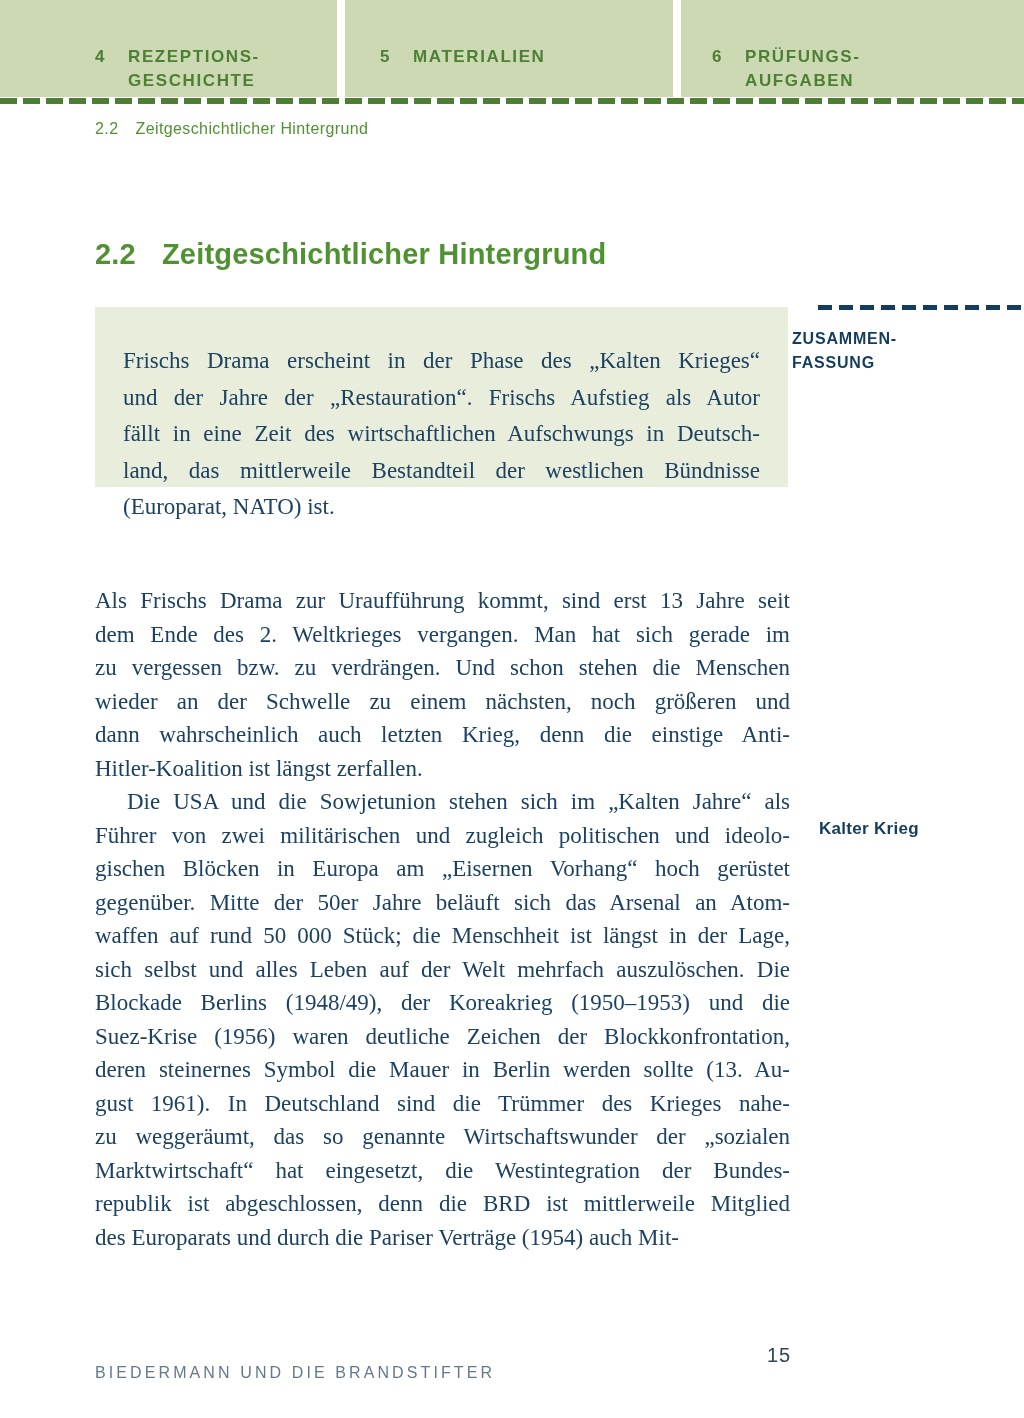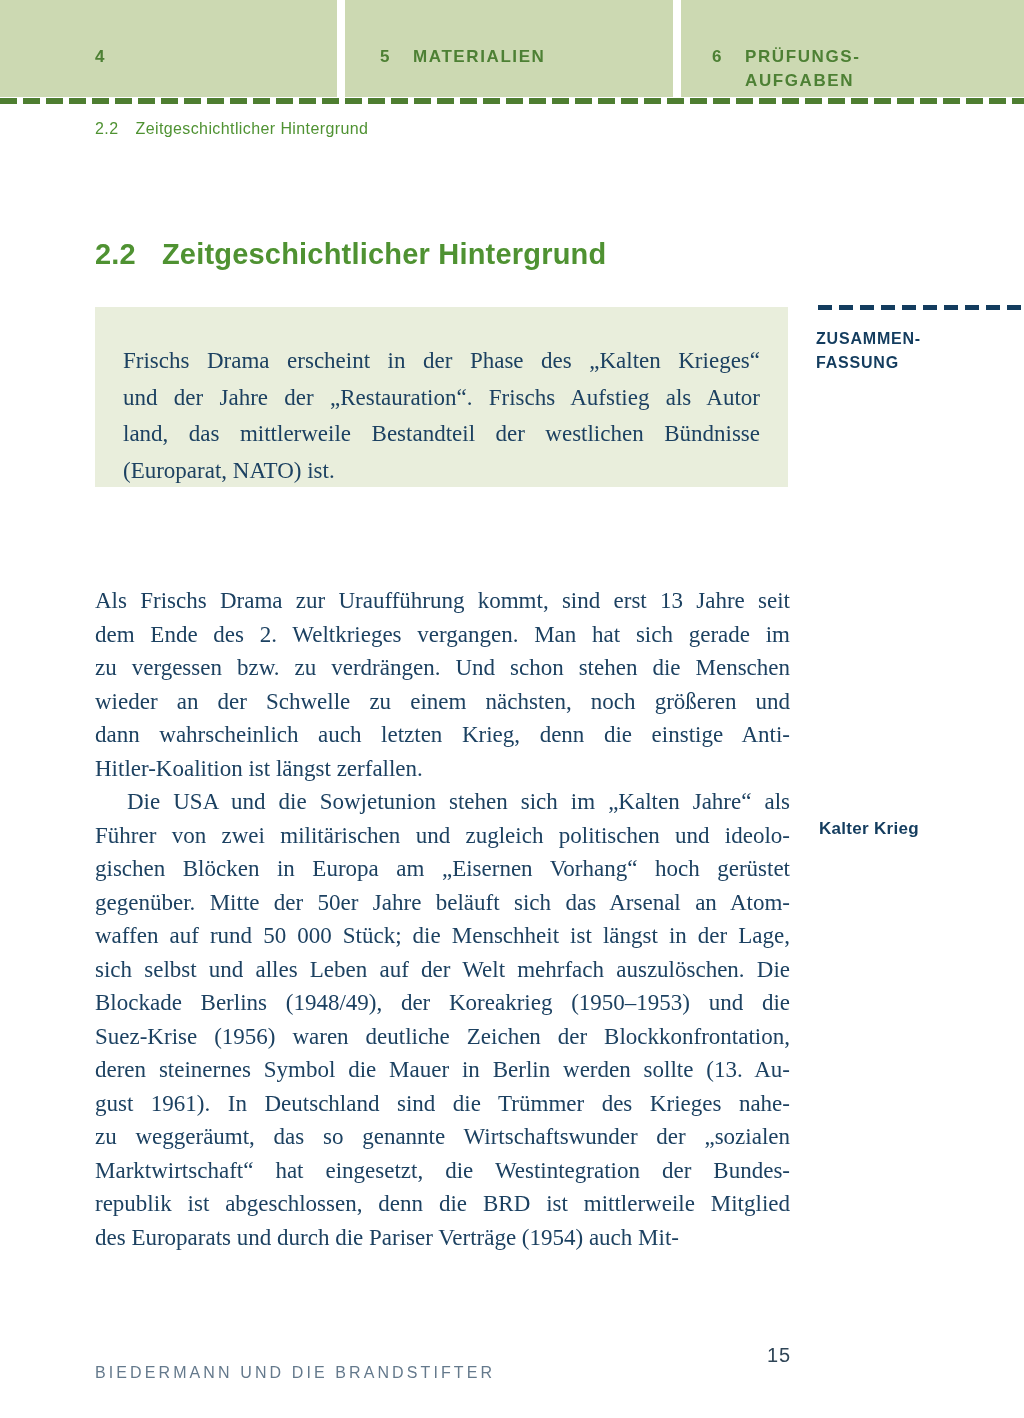--- a/index.html
+++ b/index.html
@@ -67,21 +67,21 @@
     white-space:nowrap;overflow:hidden;
   }
   .prose .tline-last{text-align-last:left;}
   .indent-first .tline:first-child{text-indent:32px;}
   
   .body-text{
     position:absolute;left:95px;top:584px;width:695px;
   }
   
   .margin-label{
-    position:absolute;left:816px;top:327px;
+    position:absolute;left:792px;top:327px;
     color:var(--label-navy);font-size:16px;font-weight:bold;
     letter-spacing:.8px;
   }
   .margin-label .tline{line-height:24px;}
   .margin-note{
     position:absolute;left:819px;top:819px;
     color:var(--label-navy);font-size:17px;font-weight:bold;letter-spacing:.3px;
   }
   
   .footer-title{
@@ -94,20 +94,24 @@
   }
 </style>
 </head>
 <body>
 
 <div class="page">
 
   <header>
     <div class="tab tab-1">
       <span class="tab-num">4</span>
+      <span class="tab-label">
+          <div class="tline">REZEPTIONS-</div>
+          <div class="tline tline-last">GESCHICHTE</div>
+        </span>
     </div>
     <div class="tab tab-2">
       <span class="tab-num">5</span>
       <span class="tab-label">
           <div class="tline tline-last">MATERIALIEN</div>
         </span>
     </div>
     <div class="tab tab-3">
       <span class="tab-num">6</span>
       <span class="tab-label">
@@ -123,20 +127,21 @@
     <span class="rh-num">2.2</span><span>Zeitgeschichtlicher Hintergrund</span>
   </div>
 
   <h1 class="section-heading">
     <span class="h-num">2.2</span><span>Zeitgeschichtlicher Hintergrund</span>
   </h1>
 
   <section class="summary-box prose">
       <div class="tline">Frischs Drama erscheint in der Phase des „Kalten Krieges“</div>
       <div class="tline">und der Jahre der „Restauration“. Frischs Aufstieg als Autor</div>
+      <div class="tline">fällt in eine Zeit des wirtschaftlichen Aufschwungs in Deutsch-</div>
       <div class="tline">land, das mittlerweile Bestandteil der westlichen Bündnisse</div>
       <div class="tline tline-last">(Europarat, NATO) ist.</div>
     </section>
 
   <div class="navy-dashes"></div>
   <div class="margin-label">
       <div class="tline">ZUSAMMEN-</div>
       <div class="tline tline-last">FASSUNG</div>
     </div>
   <div class="margin-note">Kalter Krieg</div>

